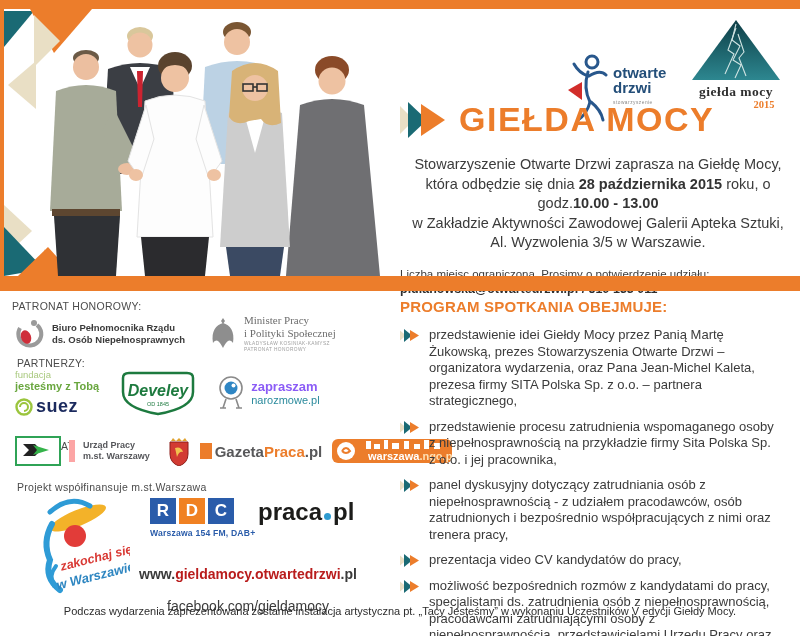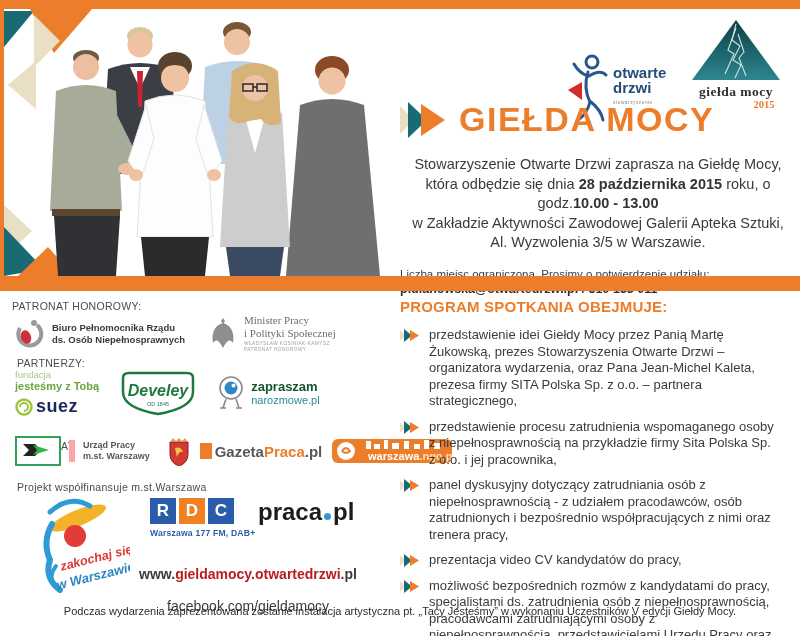--- a/index.html
+++ b/index.html
@@ -22,21 +22,21 @@
   .sec-label{font-size:10.5px;color:#4b4b4b;letter-spacing:.3px;}
   .logo-row{display:flex;align-items:center;}
   .biuro-text{font-size:9.5px;font-weight:700;color:#3a3a3a;line-height:11.5px;margin-left:7px;}
   .minister-text{font-family:"Liberation Serif",serif;font-size:11px;color:#6d6d6d;line-height:12.5px;margin-left:7px;}
   .minister-tiny{font-family:"Liberation Sans",sans-serif;font-size:4.8px;color:#a0a0a0;letter-spacing:.4px;margin-top:2px;line-height:6px;}
   .fundacja-1{font-size:9.5px;color:#a9c97e;line-height:11px;}
   .fundacja-2{font-size:11px;font-weight:700;color:#69a63e;line-height:12px;}
   .suez-row{display:flex;align-items:center;gap:3px;margin-top:4px;}
   .suez-text{font-size:18px;font-weight:700;color:#1b2a5e;letter-spacing:.5px;}
   .zapraszam-text{margin-left:6px;}
-  .zapraszam-1{font-size:13px;font-weight:700;color:#14532d;line-height:14px;}
+  .zapraszam-1{font-size:13px;font-weight:700;color:#8b5cf6;line-height:14px;}
   .zapraszam-2{font-size:11px;color:#2a8a9c;line-height:12px;}
   .urzad-text{font-size:9px;font-weight:700;color:#55565a;line-height:11px;padding:0 8px;border-left:6px solid #fca5a5;margin-left:8px;}
   .gazeta{display:flex;align-items:center;margin-left:10px;}
   .gazeta-sq{width:12px;height:16px;background:#ec7d2b;margin-right:3px;}
   .gazeta-t1,.gazeta-t3{font-size:15px;font-weight:700;color:#58585a;}
   .gazeta-t2{font-size:15px;font-weight:700;color:#ec7d2b;}
   .rdc{display:flex;gap:3px;}
   .rdc-sq{width:26px;height:26px;display:flex;align-items:center;justify-content:center;
           color:#fff;font-size:17px;font-weight:700;}
   .rdc-blue{background:#2a5caa;} .rdc-orange{background:#f08122;}
@@ -307,21 +307,21 @@
     <text x="40" y="74" transform="rotate(-14 60 70)" font-size="12.5" font-weight="bold" font-style="italic" fill="#d93a35">zakochaj się</text>
     <text x="36" y="92" transform="rotate(-14 60 88)" font-size="13" font-weight="bold" font-style="italic" fill="#2e86c1">w Warszawie</text>
   </svg>
 
   <div class="abs" style="left:150px;top:498px;">
     <div class="rdc">
       <div class="rdc-sq rdc-blue">R</div>
       <div class="rdc-sq rdc-orange">D</div>
       <div class="rdc-sq rdc-blue">C</div>
     </div>
-    <div class="rdc-caption">Warszawa 177 FM, DAB+</div>
+    <div class="rdc-caption">Warszawa 154 FM, DAB+</div>
   </div>
 
   <div class="abs pracapl" style="left:258px;top:500px;">
     <span>praca</span>
     <i class="dot"></i>
     <span>pl</span>
   </div>
 
   <div class="abs links">
     <div class="www-line"><span>www.</span><span class="www-teal">gieldamocy.otwartedrzwi</span><span>.pl</span></div>

